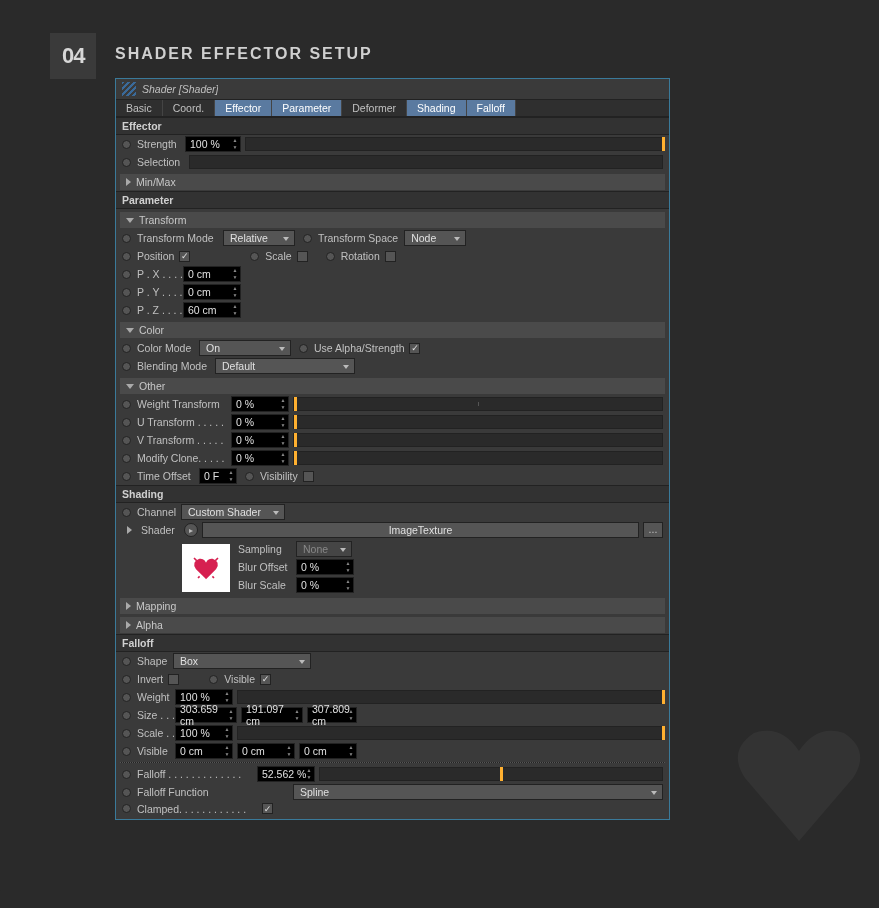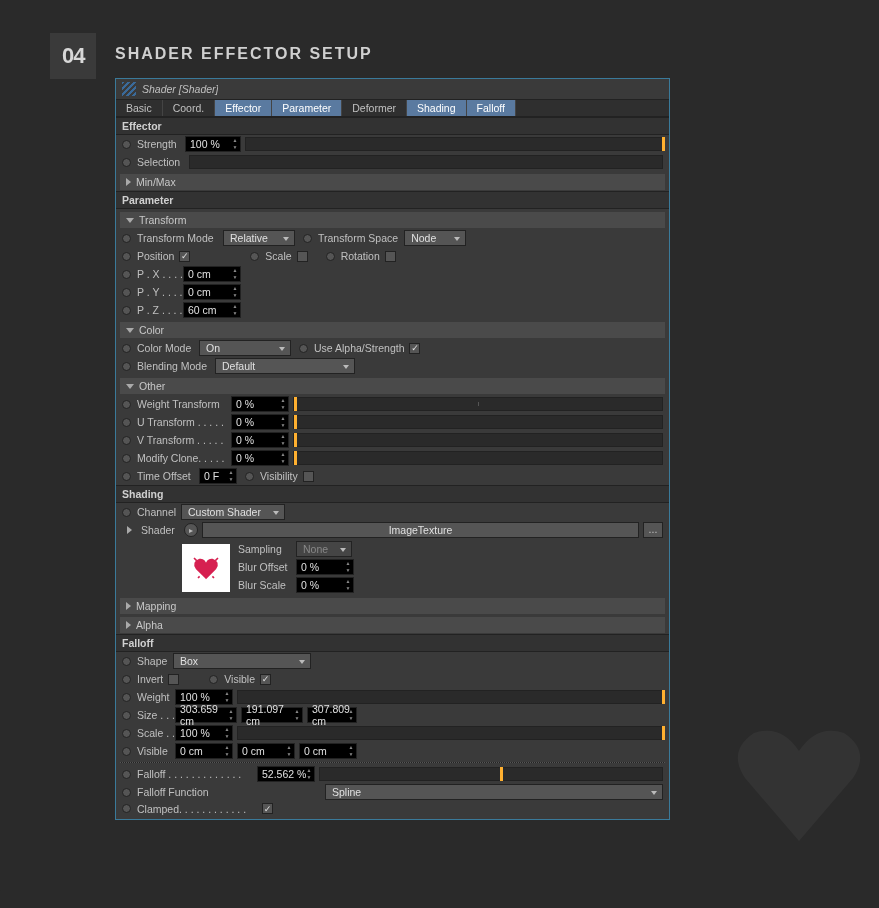--- a/index.html
+++ b/index.html
@@ -419,21 +419,21 @@
           <span class="spinner-down">▼</span>
         </span>
       </div>
     <div class="slider-track">
         <div class="slider-handle" style="left:52.5%"></div>
       </div>
   </div>
   <div class="row">
     <span class="radio"></span>
     <span class="label" style="width:80px">Falloff Function</span>
-    <div class="dropdown" style="flex:1;margin-left:108px">
+    <div class="dropdown" style="flex:1;margin-left:76px">
         <span>Spline</span>
       </div>
   </div>
   <div class="row" style="padding-bottom:4px">
     <span class="radio"></span>
     <span class="label" style="width:120px">Clamped. . . . . . . . . . . .</span>
     <span class="checkbox">✓</span>
   </div>
 </div>
 

